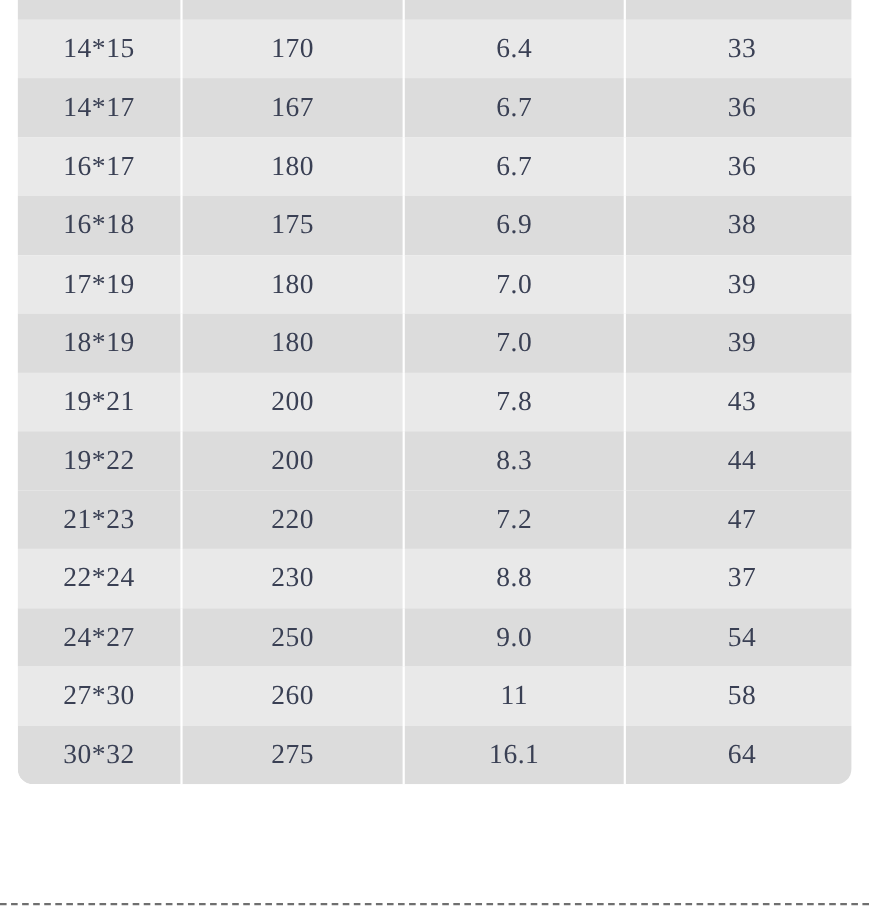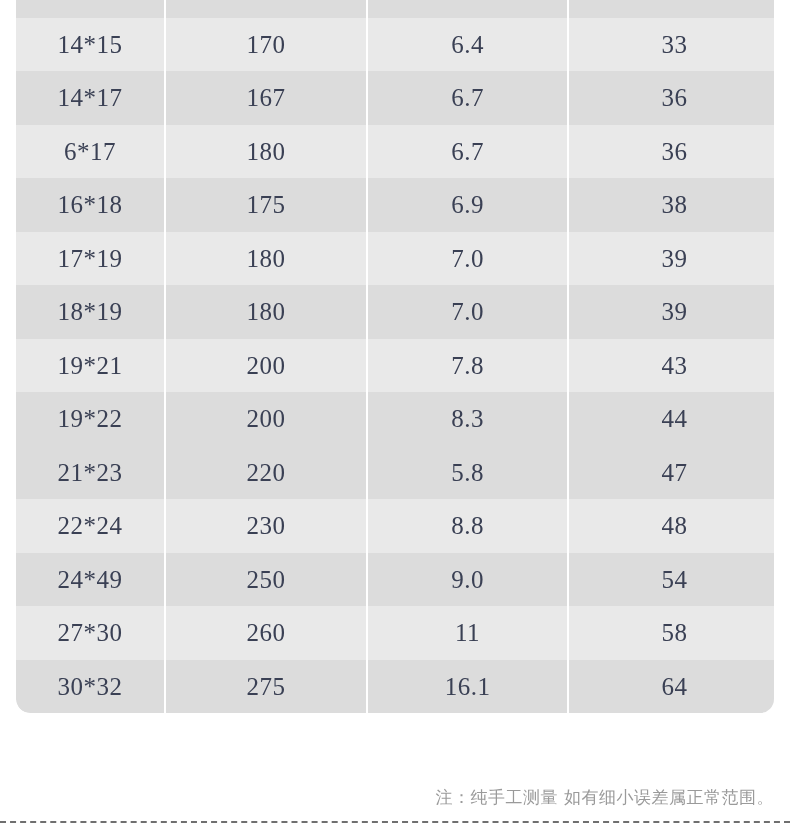--- a/index.html
+++ b/index.html
@@ -115,21 +115,21 @@
             <td class="col-thick">6.4</td>
             <td class="col-weight">33</td>
           </tr>
           <tr class="odd">
             <td class="col-spec">14*17</td>
             <td class="col-len">167</td>
             <td class="col-thick">6.7</td>
             <td class="col-weight">36</td>
           </tr>
           <tr class="even">
-            <td class="col-spec">6*17</td>
+            <td class="col-spec">16*17</td>
             <td class="col-len">180</td>
             <td class="col-thick">6.7</td>
             <td class="col-weight">36</td>
           </tr>
           <tr class="odd">
             <td class="col-spec">16*18</td>
             <td class="col-len">175</td>
             <td class="col-thick">6.9</td>
             <td class="col-weight">38</td>
           </tr>
@@ -153,48 +153,47 @@
           </tr>
           <tr class="odd">
             <td class="col-spec">19*22</td>
             <td class="col-len">200</td>
             <td class="col-thick">8.3</td>
             <td class="col-weight">44</td>
           </tr>
           <tr class="odd">
             <td class="col-spec">21*23</td>
             <td class="col-len">220</td>
-            <td class="col-thick">5.8</td>
+            <td class="col-thick">7.2</td>
             <td class="col-weight">47</td>
           </tr>
           <tr class="even">
             <td class="col-spec">22*24</td>
             <td class="col-len">230</td>
             <td class="col-thick">8.8</td>
-            <td class="col-weight">48</td>
+            <td class="col-weight">37</td>
           </tr>
           <tr class="odd">
-            <td class="col-spec">24*49</td>
+            <td class="col-spec">24*27</td>
             <td class="col-len">250</td>
             <td class="col-thick">9.0</td>
             <td class="col-weight">54</td>
           </tr>
           <tr class="even">
             <td class="col-spec">27*30</td>
             <td class="col-len">260</td>
             <td class="col-thick">11</td>
             <td class="col-weight">58</td>
           </tr>
           <tr class="odd">
             <td class="col-spec">30*32</td>
             <td class="col-len">275</td>
             <td class="col-thick">16.1</td>
             <td class="col-weight">64</td>
           </tr>
         </tbody>
     </table>
   </div>
 
-  <div class="note">注：纯手工测量 如有细小误差属正常范围。</div>
 
   <div class="dashed-divider"></div>
 
 </div>
 
 </body></html>

